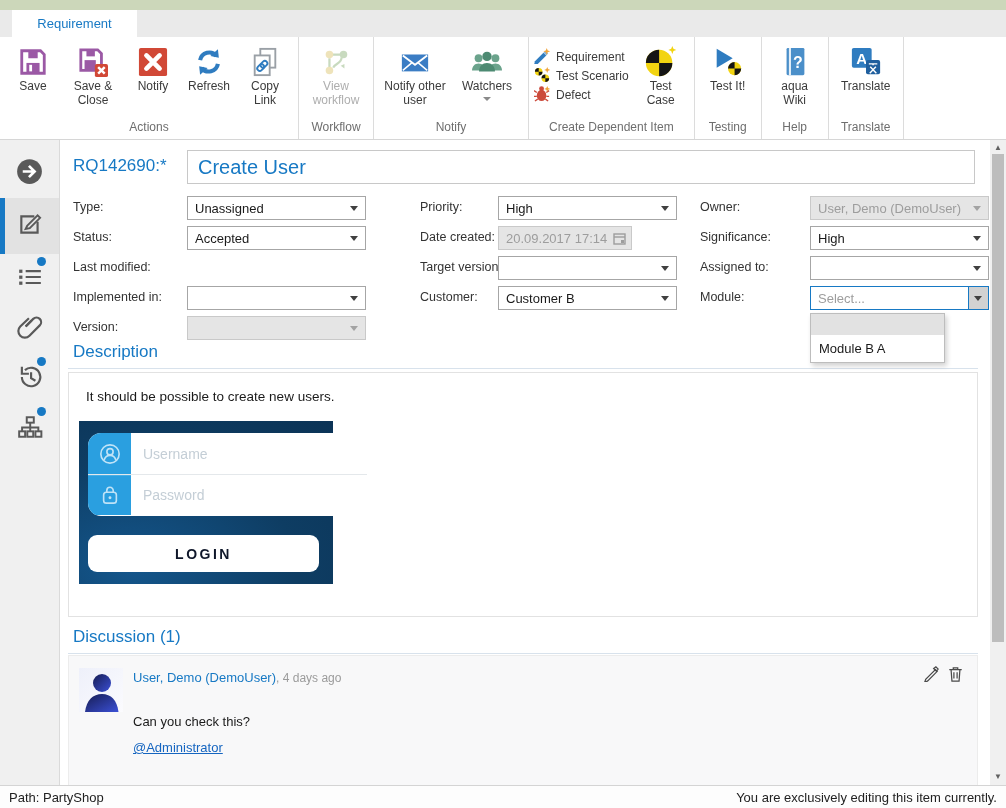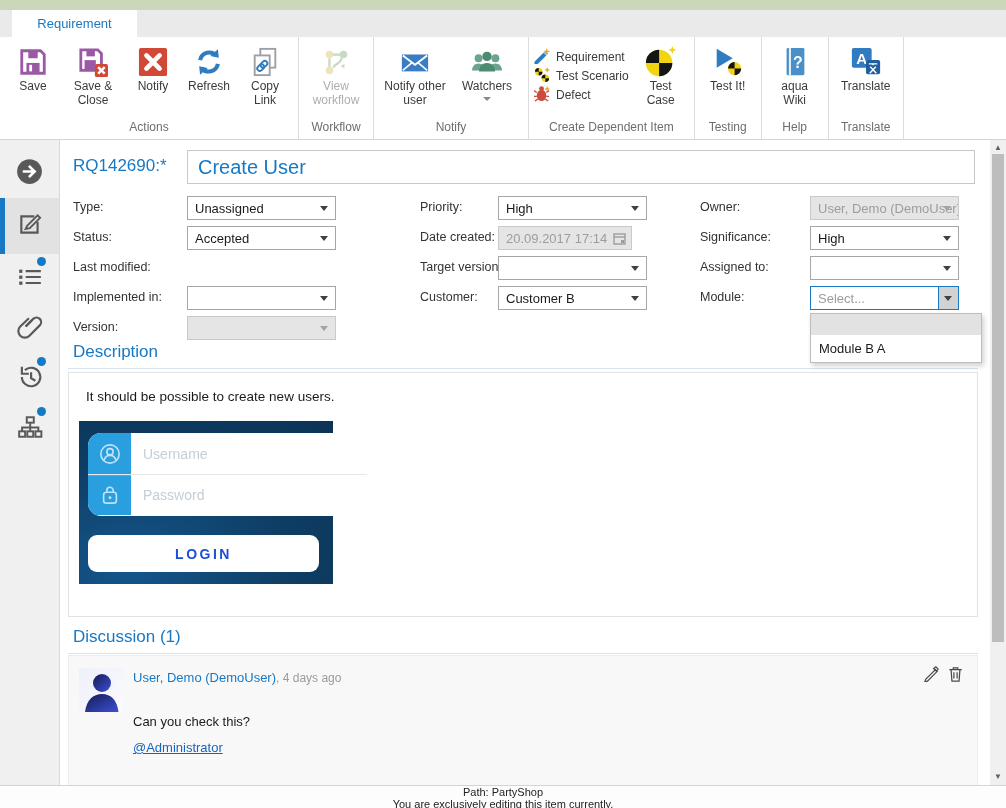--- a/index.html
+++ b/index.html
@@ -44,33 +44,33 @@
   .vscroll .sarr { position:absolute; left:0; width:16px; height:14px; color:#606060; font-size:8px;
                    display:flex; align-items:center; justify-content:center; cursor:pointer; }
   .vscroll .up { top:0; } .vscroll .dn { bottom:2px; }
   .vscroll .thumb { position:absolute; left:2px; top:14px; width:12px; height:488px; background:#bdbdbd; cursor:pointer; }
 
   
   .item-id { position:absolute; left:13px; top:16px; font-size:17px; color:#1779c4; }
   .title-field { position:absolute; left:127px; top:10px; width:788px; height:34px; border:1px solid #c8c8c8;
                  background:#fff; color:#1779c4; font-size:20px; display:flex; align-items:center; padding-left:10px; }
   .flabel { position:absolute; font-size:12.5px; color:#333; }
-  .combo { position:absolute; height:24px; width:149px; background:#fff; border:1px solid #a6a6a6; font-size:13px;
+  .combo { position:absolute; height:24px; width:179px; background:#fff; border:1px solid #a6a6a6; font-size:13px;
            color:#1a1a1a; display:flex; align-items:center; padding:0 22px 0 7px; cursor:pointer; overflow:hidden; white-space:nowrap; }
   .combo .arr { position:absolute; right:7px; top:9px; width:0; height:0; border-left:4px solid transparent;
                 border-right:4px solid transparent; border-top:5px solid #404040; }
   .combo.disabled { background:#e5e5e5; border-color:#c9c9c9; color:#9d9d9d; cursor:default; }
   .combo.disabled .arr { border-top-color:#a3a3a3; }
   .combo.focused { border:1px solid #1779c4; color:#9d9d9d; padding-right:24px; }
   .combo.focused .btn { position:absolute; right:0; top:0; bottom:0; width:20px; background:#d2d2d2; border-left:1px solid #1779c4; }
   .combo.focused .arr { right:6px; }
   .datefield { position:absolute; height:24px; width:134px; background:#e5e5e5; border:1px solid #c9c9c9; font-size:13px;
                color:#9d9d9d; display:flex; align-items:center; padding:0 22px 0 7px; white-space:nowrap; }
   .cal { position:absolute; right:5px; top:5px; }
-  .popup { position:absolute; left:750px; top:173px; width:172px; background:#fff; border:1px solid #bdbdbd;
+  .popup { position:absolute; left:750px; top:173px; width:135px; background:#fff; border:1px solid #bdbdbd;
            box-shadow:2px 3px 5px rgba(0,0,0,.18); z-index:5; }
   .popup .opt0 { height:21px; background:#e2e2e2; cursor:pointer; }
   .popup .opt1 { height:27px; display:flex; align-items:center; padding-left:8px; font-size:13px; color:#1a1a1a; cursor:pointer; }
 
   
   .sechead { position:absolute; left:8px; width:910px; color:#1779c4; font-size:17px; padding:0 0 6px 5px;
              border-bottom:1px solid #d8e2ec; }
   .descbox { position:absolute; left:8px; top:232px; width:910px; height:245px; background:#fff; border:1px solid #e2e2e2; }
   .desctext { position:absolute; left:17px; top:16px; font-size:13.5px; color:#1a1a1a; }
 
@@ -78,36 +78,36 @@
   .mock { position:absolute; left:10px; top:48px; width:254px; height:163px;
           background:radial-gradient(120% 120% at 20% 90%, #14568c 0%, #0e3d63 55%, #0b3356 100%); }
   .mockform { position:absolute; left:9px; top:12px; width:279px; height:83px; background:#fff; border-radius:13px; overflow:hidden;text-align:right; }
   .mockrow { height:41px; display:flex; align-items:center; position:relative; }
   .mockrow + .mockrow { border-top:1px solid #e4e8eb; }
   .mockicon { width:43px; height:100%; background:#2a9fe0; display:flex; align-items:center; justify-content:center; flex:0 0 43px; }
   .mockrow + .mockrow .mockicon { border-top:1px solid #49aee6; margin-top:-1px; }
   .mockph { font-size:14px; color:#c4ced6; padding-left:12px; }
   .mockbtn { position:absolute; left:9px; top:114px; width:231px; height:37px; background:#fff; border-radius:9px;
              display:flex; align-items:center; justify-content:center; font-size:14px; font-weight:bold;
-             letter-spacing:2.5px; color:#1d4ed8; cursor:pointer; }
+             letter-spacing:2.5px; color:#0f172a; cursor:pointer; }
 
   
   .commentpanel { position:absolute; left:8px; top:515px; width:910px; height:131px; background:#f8f8f9; border:1px solid #ececec; }
   .avatar { position:absolute; left:10px; top:12px; width:44px; height:44px; background:linear-gradient(135deg,#eef0fa,#fbfbfe); overflow:hidden; }
   .cauthorline { position:absolute; left:64px; top:14px; font-size:13px; }
   .cauthor { color:#1779c4; cursor:pointer; }
   .cmeta { color:#9b9b9b; font-size:12px; }
   .ctext { position:absolute; left:64px; top:58px; font-size:13px; color:#1a1a1a; }
   .cmention { position:absolute; left:64px; top:84px; font-size:13px; color:#1565c0; text-decoration:underline; cursor:pointer; }
   .cicons { position:absolute; right:14px; top:10px; display:flex; gap:9px; }
   .cicons span { cursor:pointer; }
 
   
   .statusbar { height:23px; background:#fdfdfd; border-top:1px solid #d4d4d4; display:flex; align-items:center;
-               justify-content:space-between; padding:0 9px; font-size:11px; color:#222;flex-direction:column; }
+               justify-content:space-between; padding:0 9px; font-size:13px; color:#222; }
 </style>
 </head>
 <body>
 
 <div class="app">
 
   <div class="topstrip"></div>
 
   <div class="tabrow">
     <div class="tab">Requirement</div>

